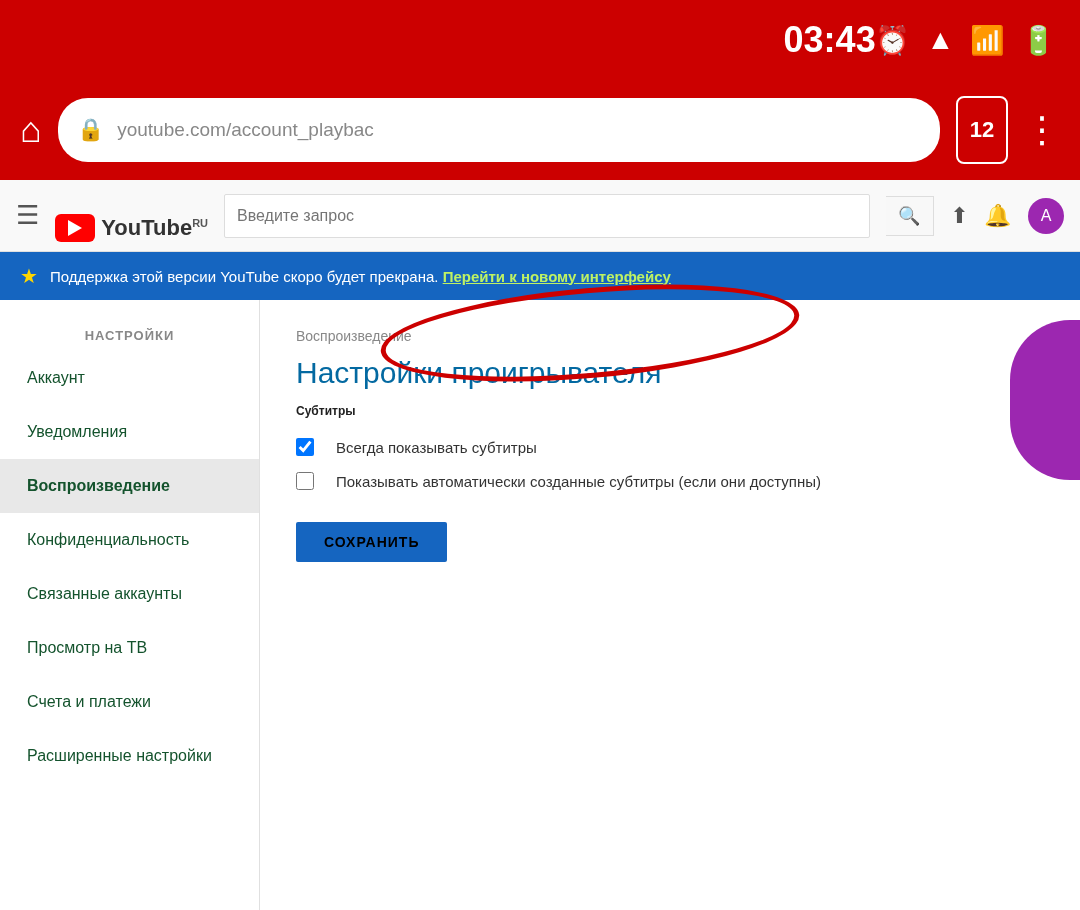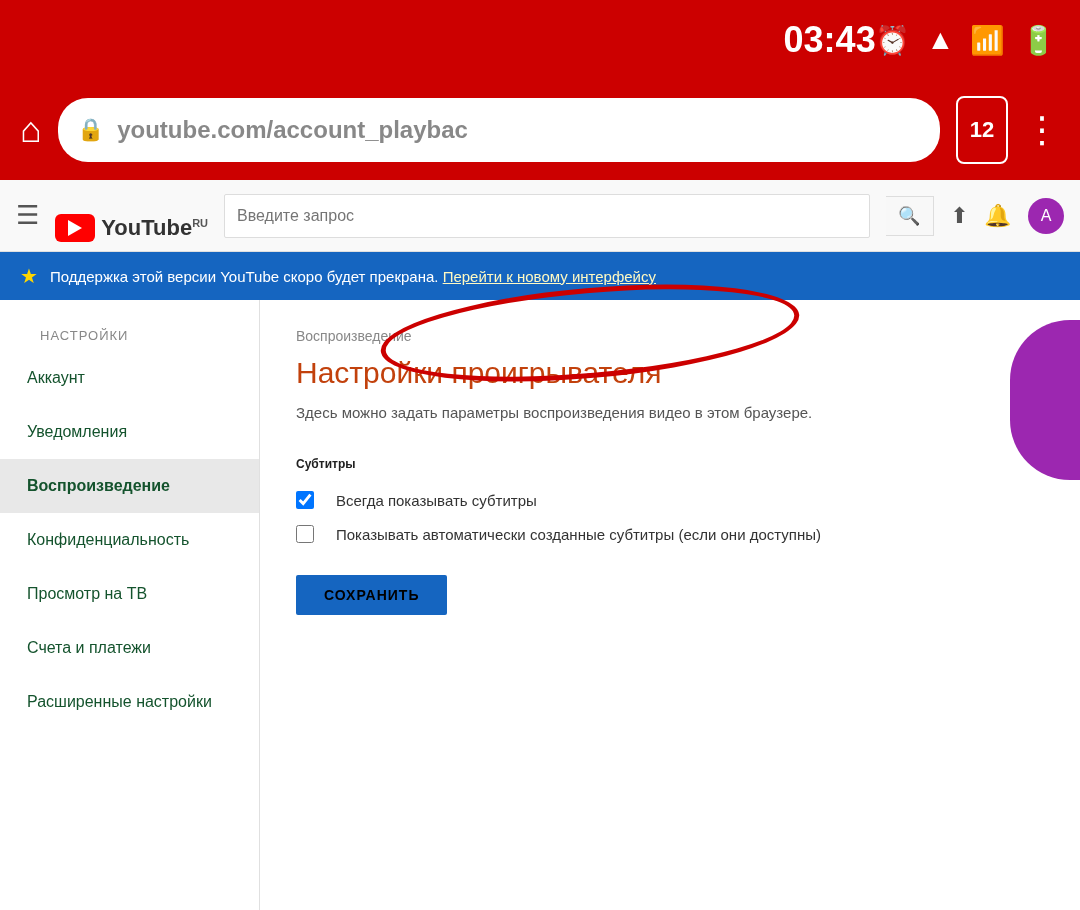--- a/index.html
+++ b/index.html
@@ -49,23 +49,22 @@
       display: flex;
       align-items: center;
       padding: 0 20px;
       gap: 12px;
     }
     .lock-icon {
       font-size: 22px;
       color: #555;
     }
     .url-text {
-      font-size: 24px;
+      font-size: 19px;
       color: #333;
-      font-weight: bold;
     }
     .url-text span {
       color: #888;
     }
     .tab-counter {
       border: 2px solid white;
       color: white;
       border-radius: 8px;
       width: 52px;
       height: 68px;
@@ -176,24 +175,24 @@
       font-size: 15px;
       display: flex;
       align-items: center;
       gap: 12px;
     }
     .star-icon {
       font-size: 20px;
       color: #ffd600;
     }
     .banner-link {
-      color: #fef9c3;
+      color: #bef264;
       text-decoration: underline;
       cursor: pointer;
-      font-weight: normal;
+      font-weight: bold;
     }
 
     
     .red-oval {
       position: absolute;
       left: 380px;
       top: 288px;
       width: 420px;
       height: 90px;
       border: 5px solid #cc0000;
@@ -212,25 +211,26 @@
     }
 
     
     .sidebar {
       width: 260px;
       border-right: 1px solid #e0e0e0;
       padding-top: 16px;
     }
     .sidebar-heading {
       font-size: 13px;
-      font-weight: normal;
+      font-weight: bold;
       color: #888;
       letter-spacing: 1px;
       padding: 12px 40px 8px;
       text-transform: uppercase;
+      text-align: center;
     }
     .sidebar-item {
       padding: 18px 24px;
       font-size: 16px;
       color: #14532d;
       cursor: pointer;
       border-left: 3px solid transparent;
     }
     .sidebar-item.active {
       background: #e8e8e8;
@@ -244,21 +244,21 @@
       padding: 28px 36px;
       overflow-y: auto;
     }
     .breadcrumb {
       font-size: 14px;
       color: #888;
       margin-bottom: 12px;
     }
     .page-title {
       font-size: 30px;
-      color: #c2410c;
+      color: #0369a1;
       margin-bottom: 14px;
       font-weight: 400;
     }
     .page-desc {
       font-size: 15px;
       color: #555;
       margin-bottom: 36px;
     }
     .section-title {
       font-size: 12px;
@@ -363,29 +363,29 @@
 <div class="red-oval"></div>
 
 <div class="main-content">
 
   <div class="sidebar">
     <div class="sidebar-heading">НАСТРОЙКИ</div>
     <div class="sidebar-item">Аккаунт</div>
     <div class="sidebar-item">Уведомления</div>
     <div class="sidebar-item active">Воспроизведение</div>
     <div class="sidebar-item">Конфиденциальность</div>
+    <div class="sidebar-item">Связанные аккаунты</div>
     <div class="sidebar-item">Просмотр на ТВ</div>
     <div class="sidebar-item">Счета и платежи</div>
     <div class="sidebar-item">Расширенные настройки</div>
   </div>
 
   <div class="content-area">
     <div class="breadcrumb">Воспроизведение</div>
     <h1 class="page-title">Настройки проигрывателя</h1>
-    <p class="page-desc">Здесь можно задать параметры воспроизведения видео в этом браузере.</p>
 
     <div class="section-title">Субтитры</div>
 
     <div class="checkbox-row">
       <input type="checkbox" id="cb1" checked="" style="">
       <label class="checkbox-label" for="cb1">Всегда показывать субтитры</label>
     </div>
 
     <div class="checkbox-row">
       <input type="checkbox" id="cb2" style="">

